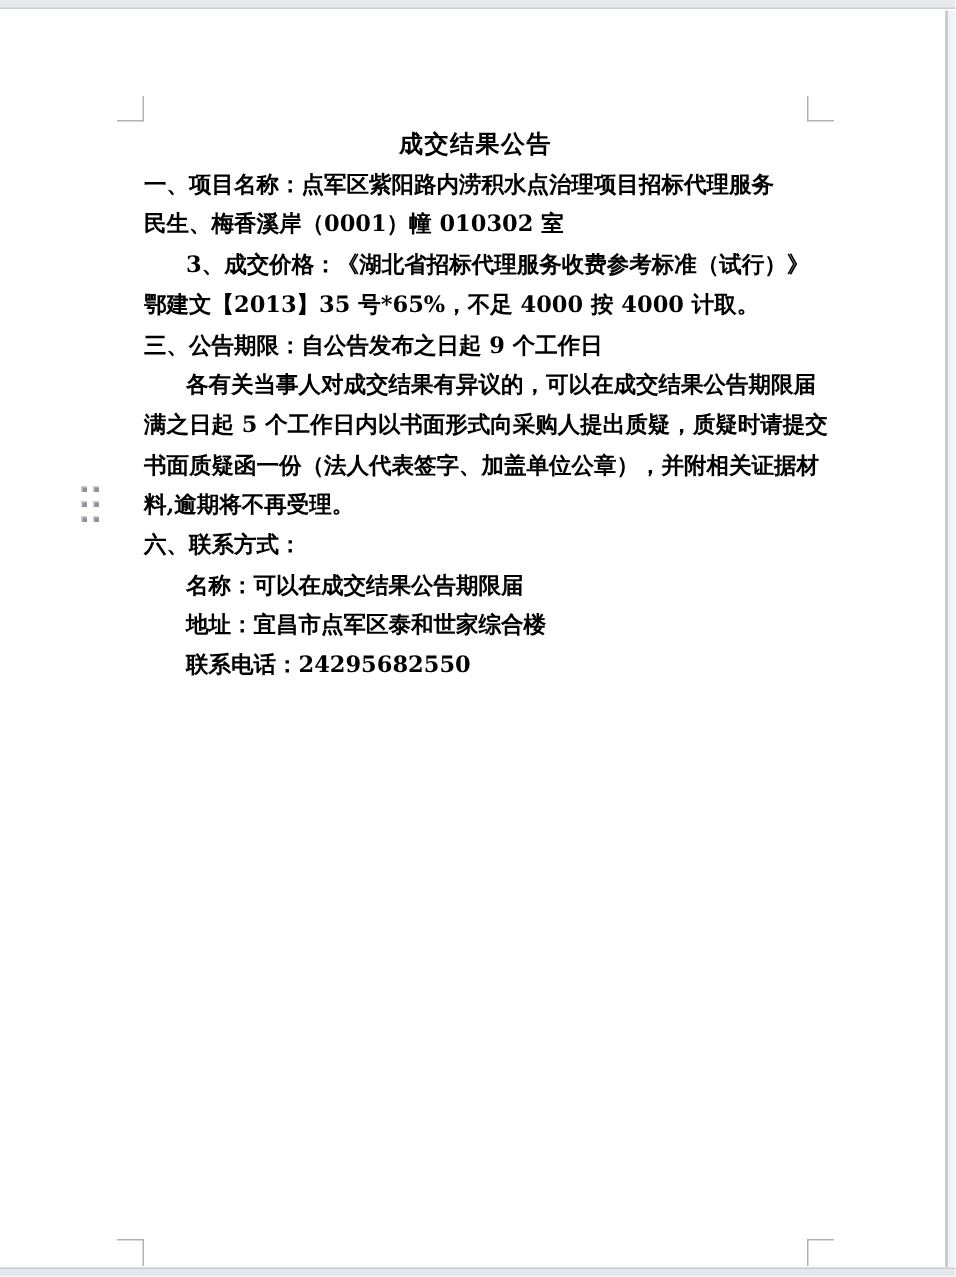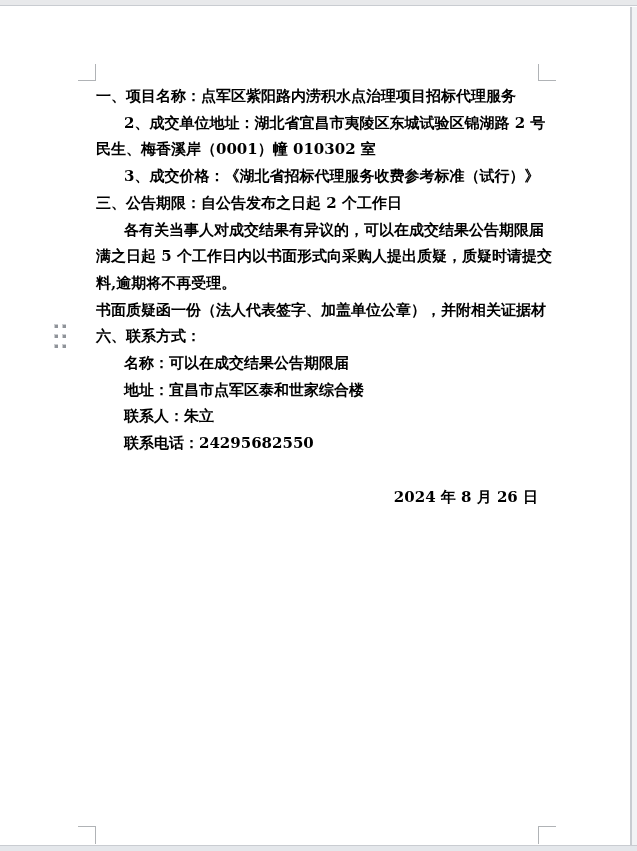--- a/index.html
+++ b/index.html
@@ -87,29 +87,28 @@
 <div class="drag-handle">
   <span class="dot"></span>
   <span class="dot"></span>
   <span class="dot"></span>
   <span class="dot"></span>
   <span class="dot"></span>
   <span class="dot"></span>
 </div>
 
 <div class="doc">
+    <div class="line center title-line"><span class="seg bold">成交结果公告</span></div>
     <div class="line"><span class="seg bold">一、项目名称：</span><span class="seg">点军区紫阳路内涝积水点治理项目招标代理服务</span></div>
-    <div class="line indent"><span class="seg">2、成交单位地址：湖北省宜昌市夷陵区东城试验区锦湖路 2 号</span></div>
     <div class="line"><span class="seg">民生、梅香溪岸（0001）幢 010302 室</span></div>
     <div class="line indent"><span class="seg">3、成交价格：《湖北省招标代理服务收费参考标准（试行）》</span></div>
-    <div class="line"><span class="seg bold">三、公告期限：</span><span class="seg">自公告发布之日起 2 个工作日</span></div>
+    <div class="line"><span class="seg">鄂建文【2013】35 号*65%，不足 4000 按 4000 计取。</span></div>
+    <div class="line"><span class="seg bold">三、公告期限：</span><span class="seg">自公告发布之日起 9 个工作日</span></div>
     <div class="line indent"><span class="seg">各有关当事人对成交结果有异议的，可以在成交结果公告期限届</span></div>
     <div class="line"><span class="seg">满之日起 5 个工作日内以书面形式向采购人提出质疑，质疑时请提交</span></div>
+    <div class="line"><span class="seg">书面质疑函一份（法人代表签字、加盖单位公章），并附相关证据材</span></div>
     <div class="line"><span class="seg">料,逾期将不再受理。</span></div>
-    <div class="line"><span class="seg">书面质疑函一份（法人代表签字、加盖单位公章），并附相关证据材</span></div>
     <div class="line"><span class="seg bold">六、联系方式：</span></div>
     <div class="line indent"><span class="seg">名称：可以在成交结果公告期限届</span></div>
     <div class="line indent"><span class="seg">地址：宜昌市点军区泰和世家综合楼</span></div>
-    <div class="line indent"><span class="seg">联系人：朱立</span></div>
     <div class="line indent"><span class="seg">联系电话：24295682550</span></div>
     <div class="line"></div>
-    <div class="line right"><span class="seg">2024 年 8 月 26 日</span></div>
   </div>
 
 </body></html>

